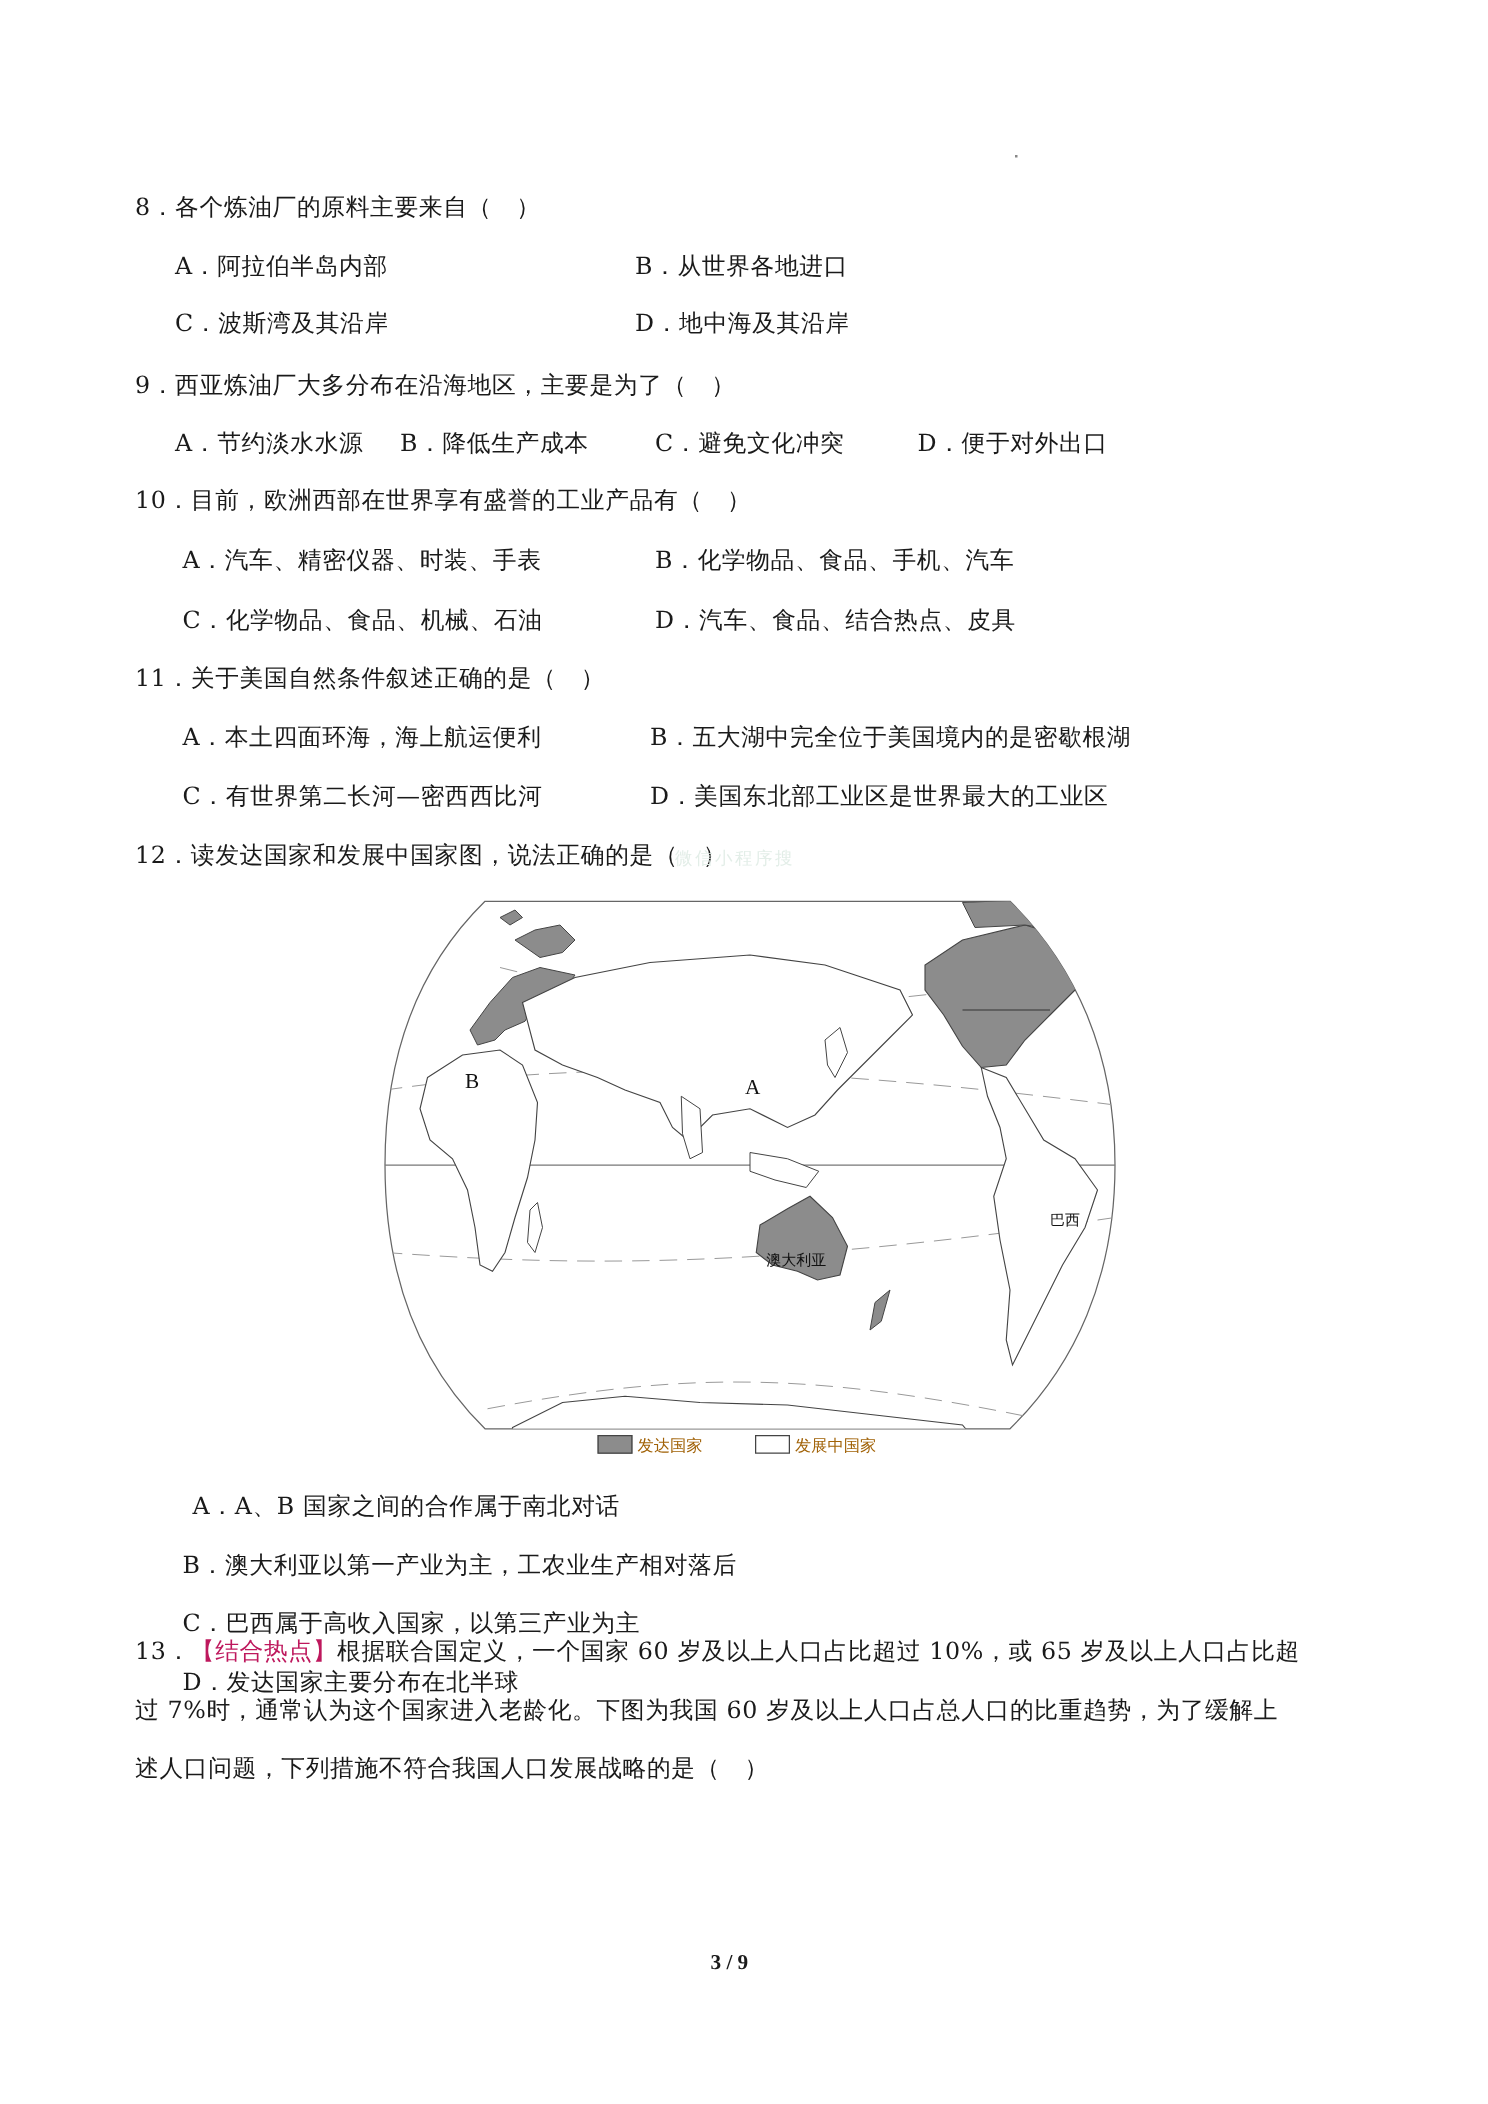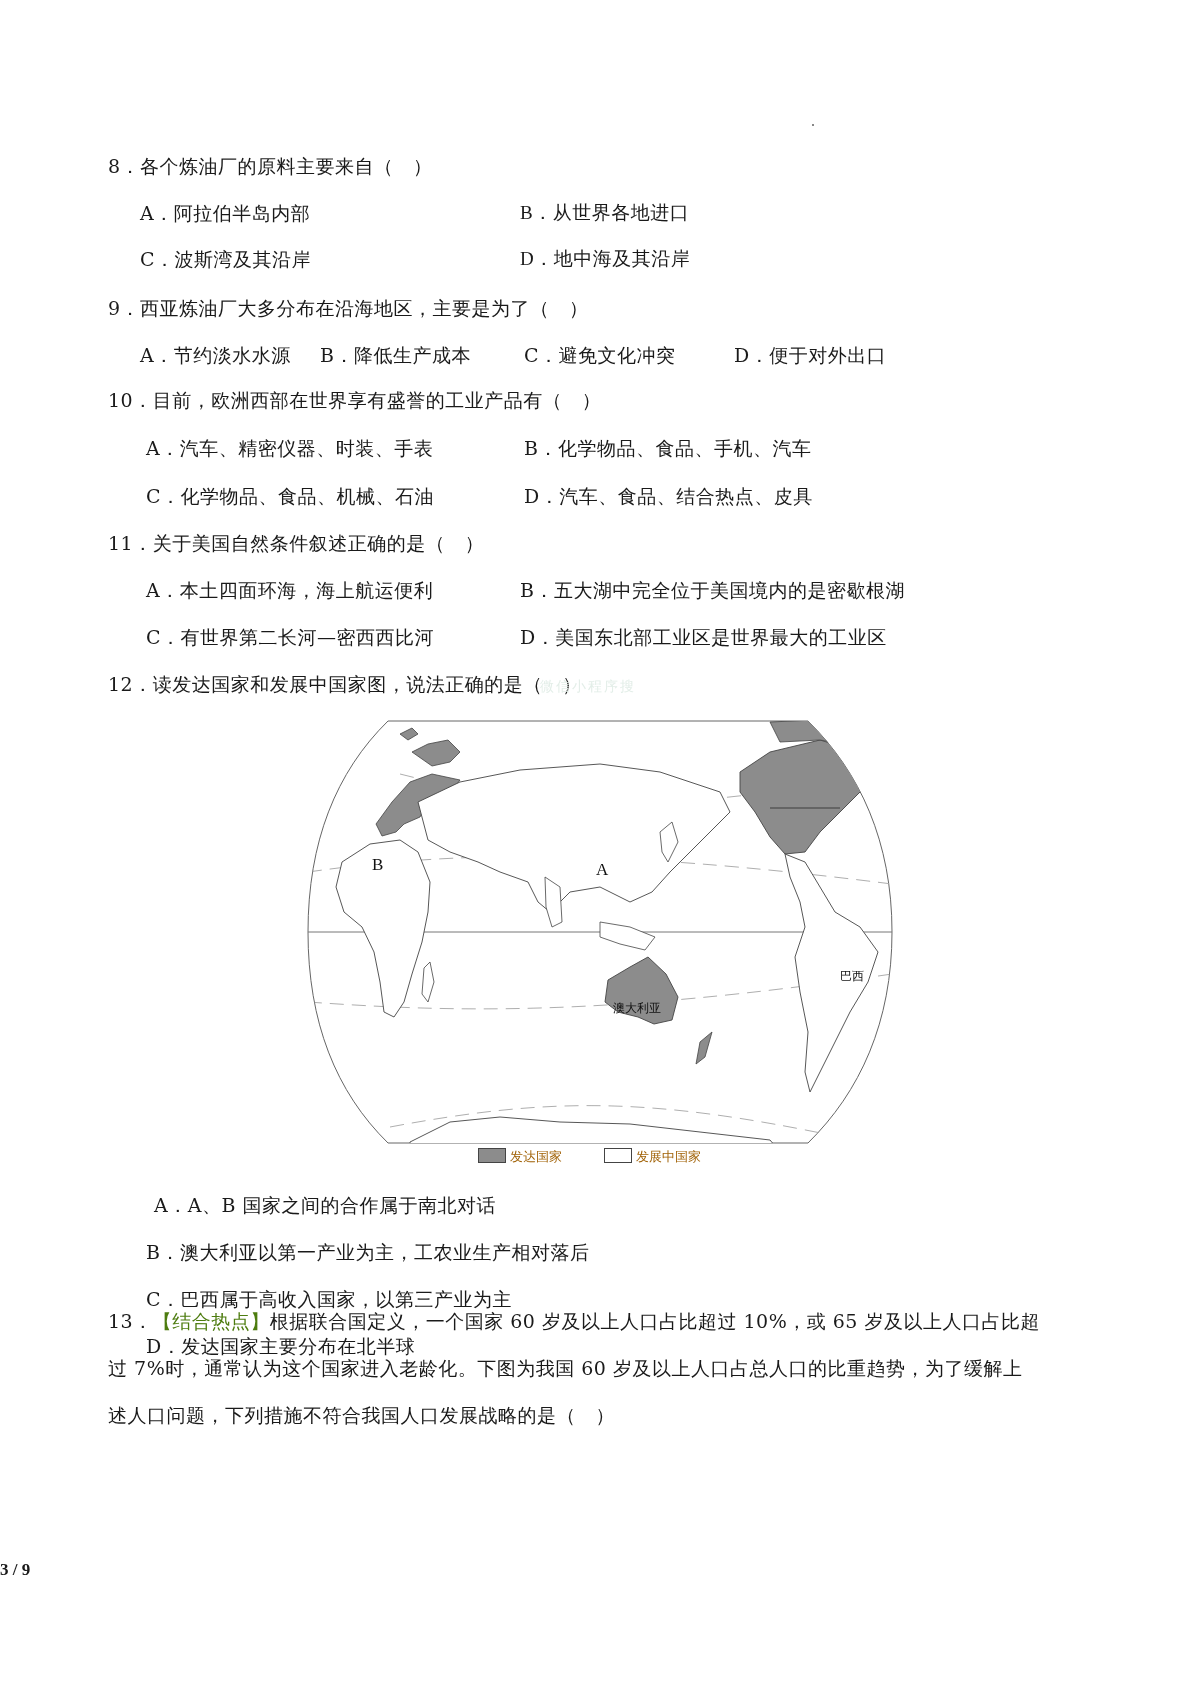--- a/index.html
+++ b/index.html
@@ -1,28 +1,28 @@
 <!DOCTYPE html>
 <html><head>
 <meta charset="utf-8">
 <style>
   html, body { margin: 0; padding: 0; background: #ffffff; }
   body { width: 1190px; height: 1683px; position: relative; overflow: hidden;
          font-family: "DejaVu Serif", "Liberation Serif", serif; color: #1a1a1a; }
   .line { position: absolute; font-size: 19px; line-height: 26px; white-space: nowrap; letter-spacing: 0.5px; }
   .q { left: 108px; }
   .opt { left: 140px; }
-  .opt-b { left: 520px; font-family: Liberation Serif, serif; }
-  .hot { color: #4d7c0f; }
+  .opt-b { left: 508px; }
+  .hot { color: #be185d; }
   .dot-mark { position: absolute; left: 812px; top: 124px; width: 2px; height: 2px; background: #888; }
   .map-wrap { position: absolute; left: 300px; top: 712px; width: 600px; height: 470px; }
   .map-wrap svg { display: block; }
   .legend { position: absolute; top: 1148px; height: 20px; font-family: "DejaVu Sans", sans-serif; font-size: 13px; line-height: 18px; color: #a16207; }
   .legend .sw { display: inline-block; width: 26px; height: 13px; border: 1px solid #444; vertical-align: -2px; margin-right: 4px; }
-  .page-num { position: absolute; left: 0; width: 1167px; top: 1560px; text-align: left; font-weight: bold; font-size: 17px; font-family: "Liberation Serif", serif; }
+  .page-num { position: absolute; left: 0; width: 1167px; top: 1560px; text-align: center; font-weight: bold; font-size: 17px; font-family: "Liberation Serif", serif; }
   .watermark { position: absolute; left: 540px; top: 678px; font-family: "DejaVu Sans", sans-serif; font-size: 14px; color: #e3eee8; letter-spacing: 2px; }
 </style>
 </head>
 <body>
 
 <div class="dot-mark"></div>
 
 <div class="line q" style="top:153px">8．各个炼油厂的原料主要来自（　）</div>
 <div class="line opt" style="top:200px">A．阿拉伯半岛内部</div>
 <div class="line opt-b" style="top:200px">B．从世界各地进口</div>

